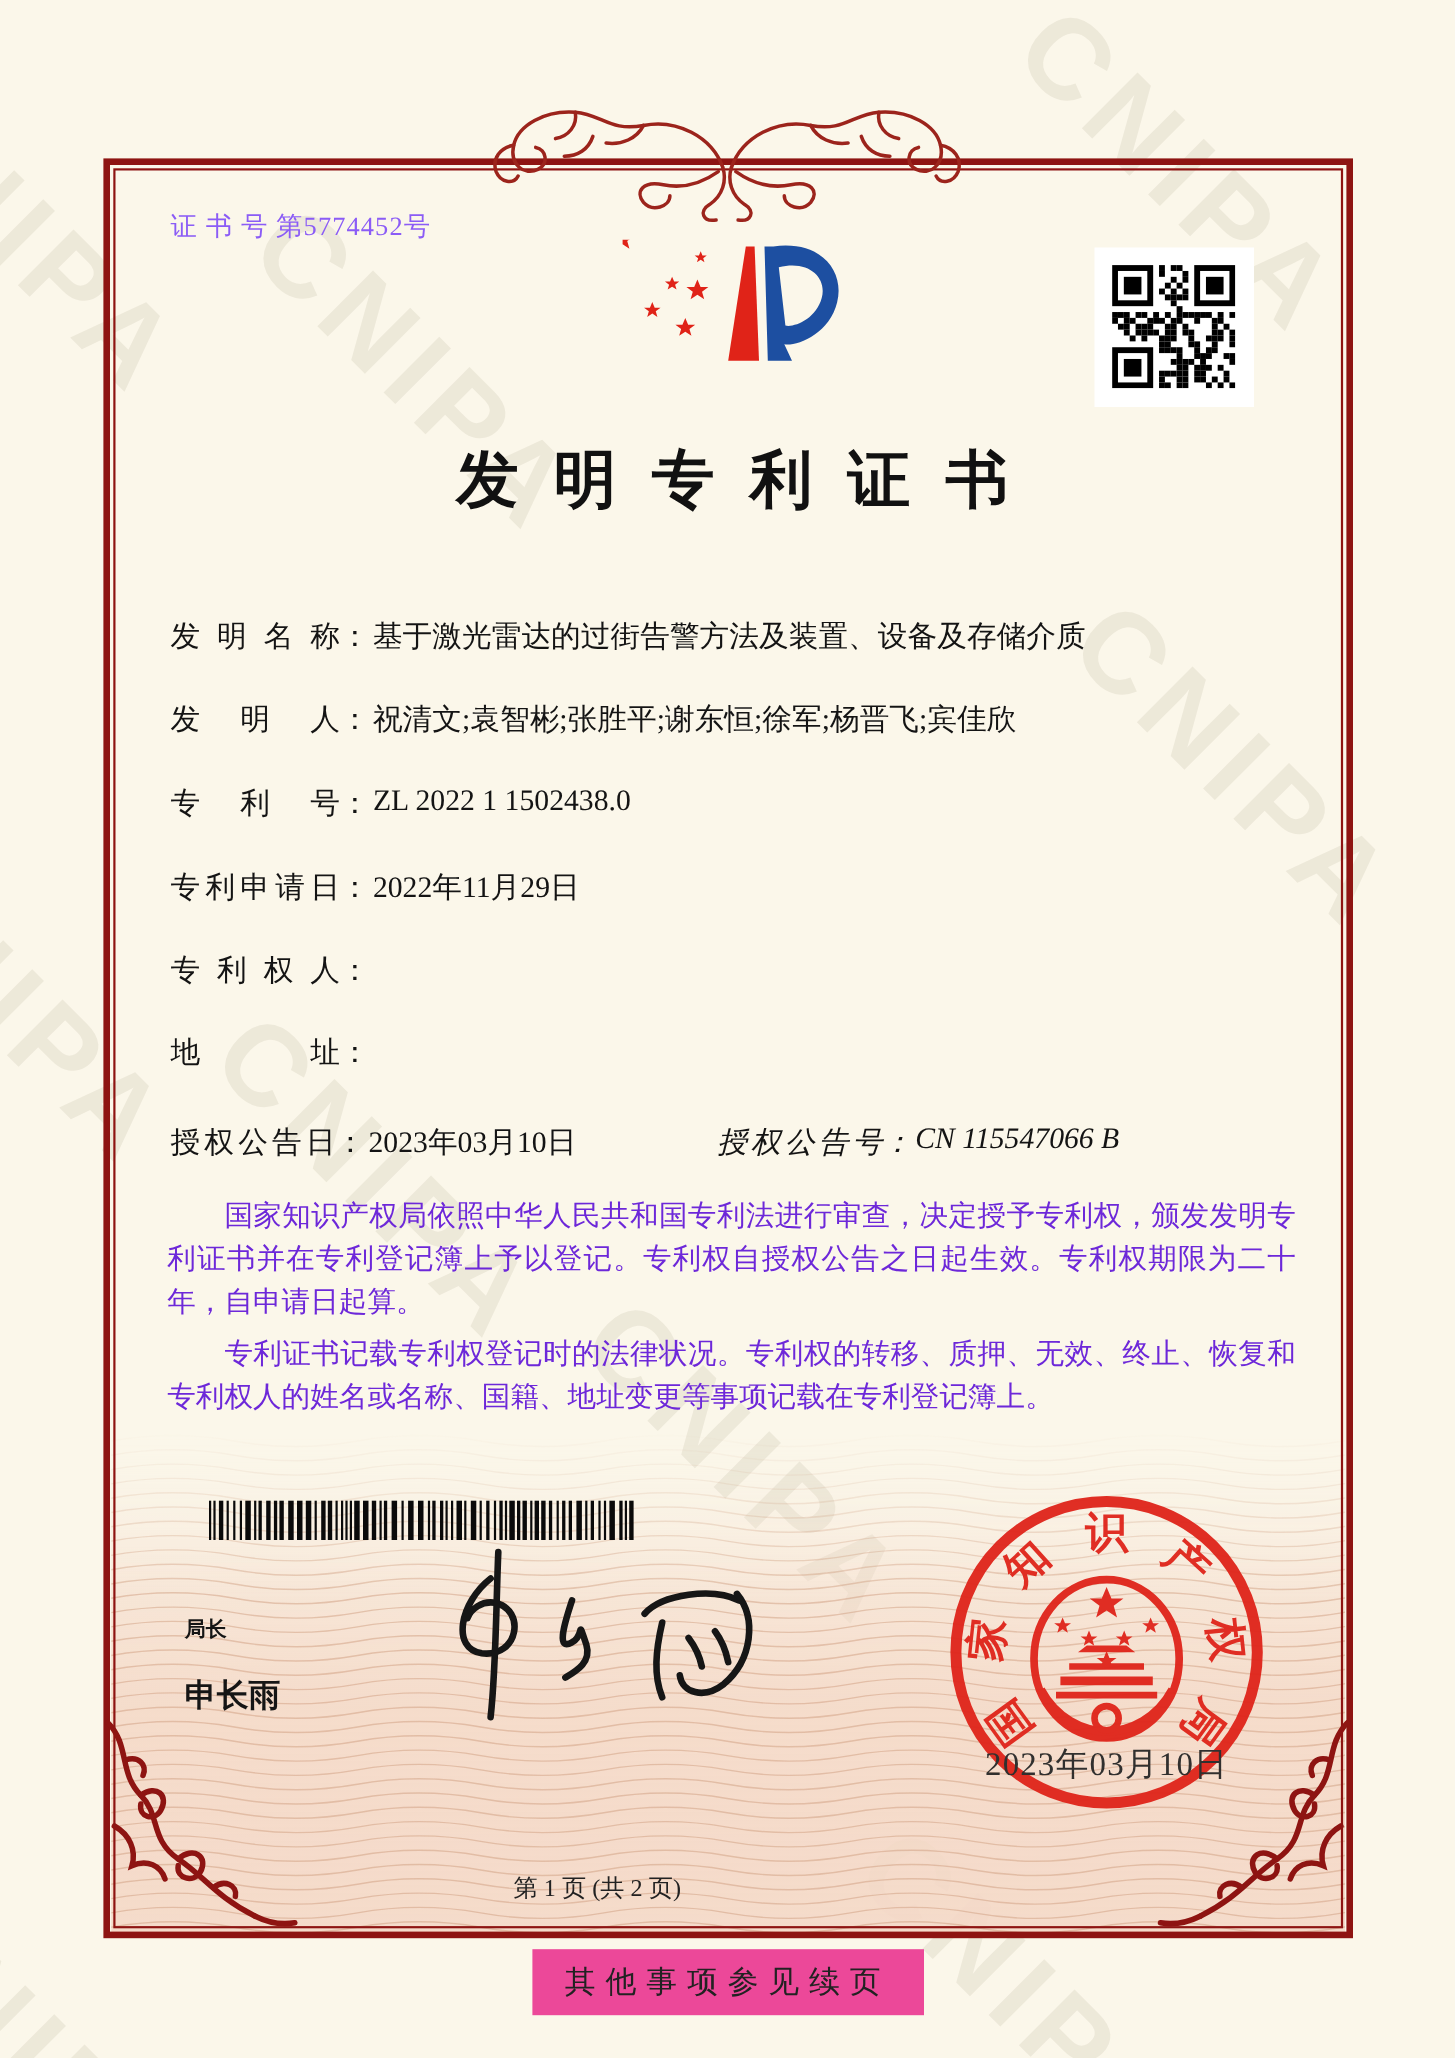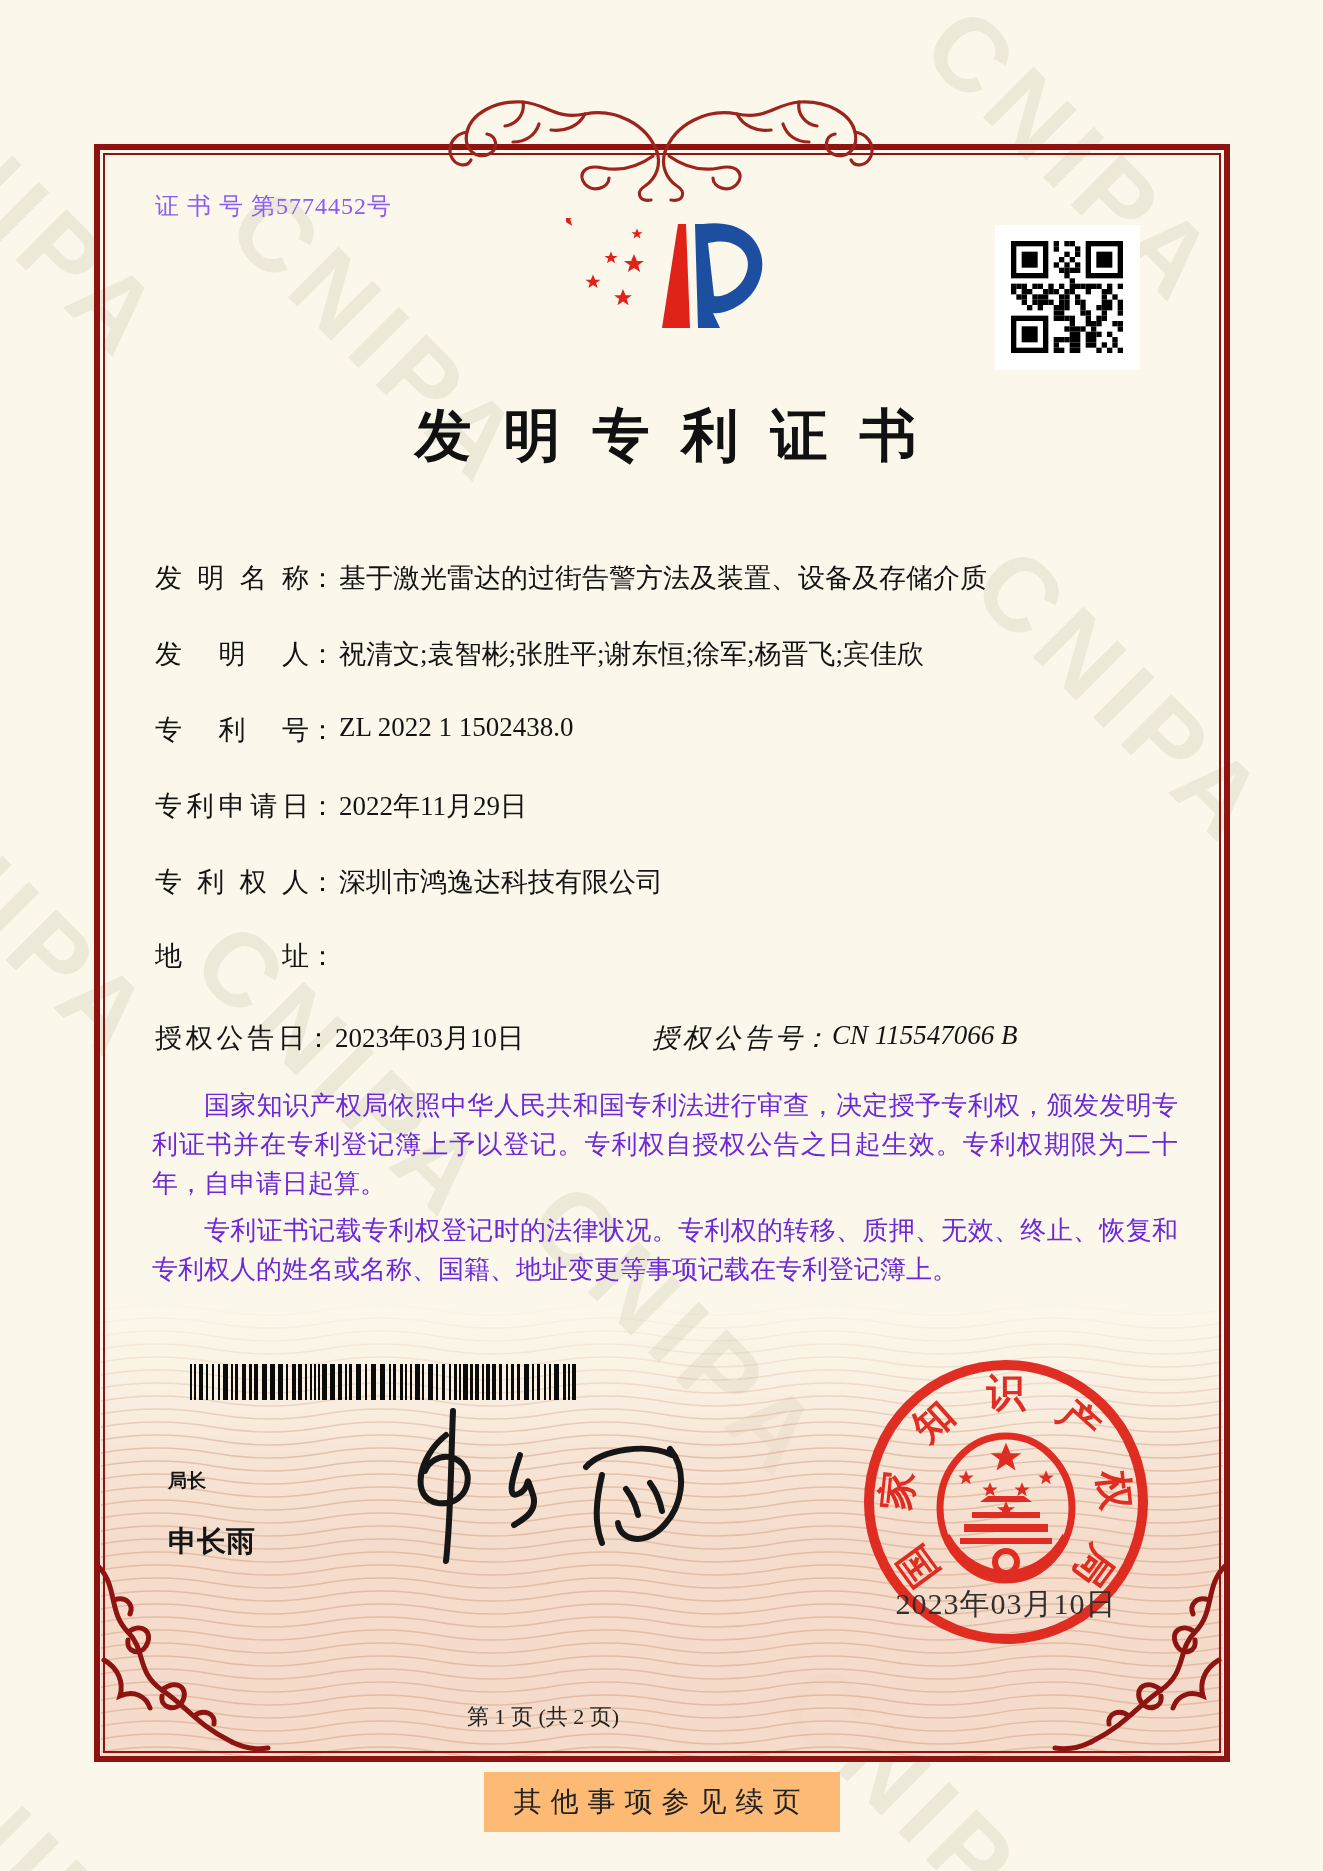--- a/index.html
+++ b/index.html
@@ -62,21 +62,21 @@
   .seal{position:absolute;left:856px;top:1352px;width:300px;height:300px;opacity:.95;}
   .seal-ring{position:absolute;inset:0;}
   .seal-char{position:absolute;left:50%;top:50%;font-size:39px;font-weight:700;color:#df241a;
              transform:translate(-50%,-50%) rotate(var(--a)) translateY(-109px);}
   .seal-date{position:absolute;left:50%;top:232px;transform:translateX(-50%);
              font-size:30px;color:#272727;letter-spacing:1px;white-space:nowrap;font-family:"Liberation Serif",serif;}
 
   
   .pagefoot{position:absolute;left:0;top:1702px;width:1086px;text-align:center;font-size:22px;color:#222;}
   .contnote{position:absolute;left:0;top:1772px;width:1323px;text-align:center;}
-  .contnote span{display:inline-block;background:#fdba74;padding:11px 30px;font-size:28px;letter-spacing:9px;color:#222;}
+  .contnote span{display:inline-block;background:#ec4899;padding:11px 30px;font-size:28px;letter-spacing:9px;color:#222;}
 </style>
 </head>
 <body>
 
 <div id="page">
 
   <span class="wm" style="left:-70px;top:40px">CNIPA</span>
   <span class="wm" style="left:290px;top:165px">CNIPA</span>
   <span class="wm" style="left:985px;top:-15px">CNIPA</span>
   <span class="wm" style="left:-80px;top:740px">CNIPA</span>
@@ -365,21 +365,20 @@
       <span class="fvalue">ZL 2022 1 1502438.0</span>
     </div>
     <div class="frow" style="top:236px">
       <span class="flabel">专利申请日</span>
         <span class="fcolon">：</span>
       <span class="fvalue">2022年11月29日</span>
     </div>
     <div class="frow" style="top:312px">
       <span class="flabel">专利权人</span>
         <span class="fcolon">：</span>
-      <span class="fvalue">深圳市鸿逸达科技有限公司</span>
     </div>
     <div class="frow addr" style="top:386px">
       <span class="flabel">地址</span>
         <span class="fcolon">：</span>
     </div>
     <div class="frow" style="top:468px">
       <span class="flabel5">授权公告日</span>
         <span class="fcolon">：</span>
       <span class="fvalue">2023年03月10日</span>
       <span class="grow2">

